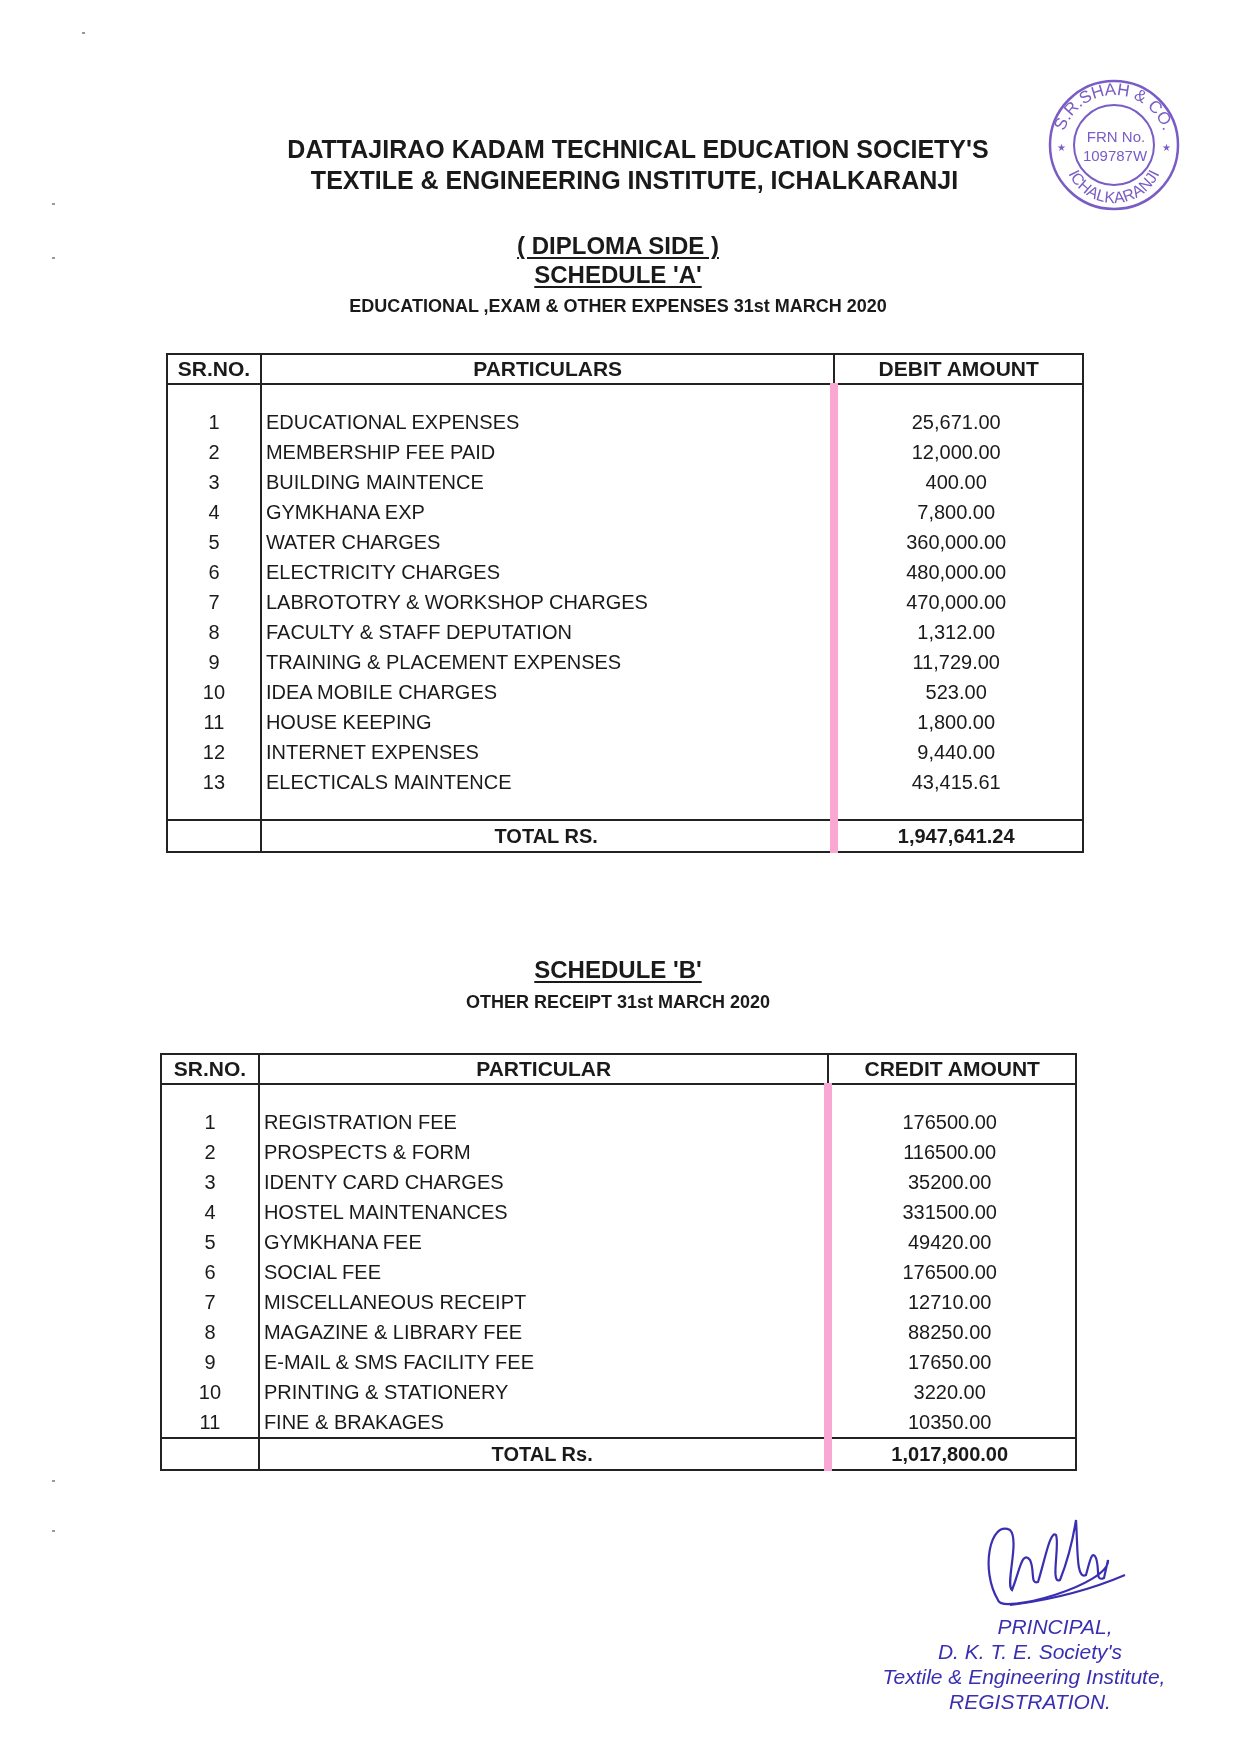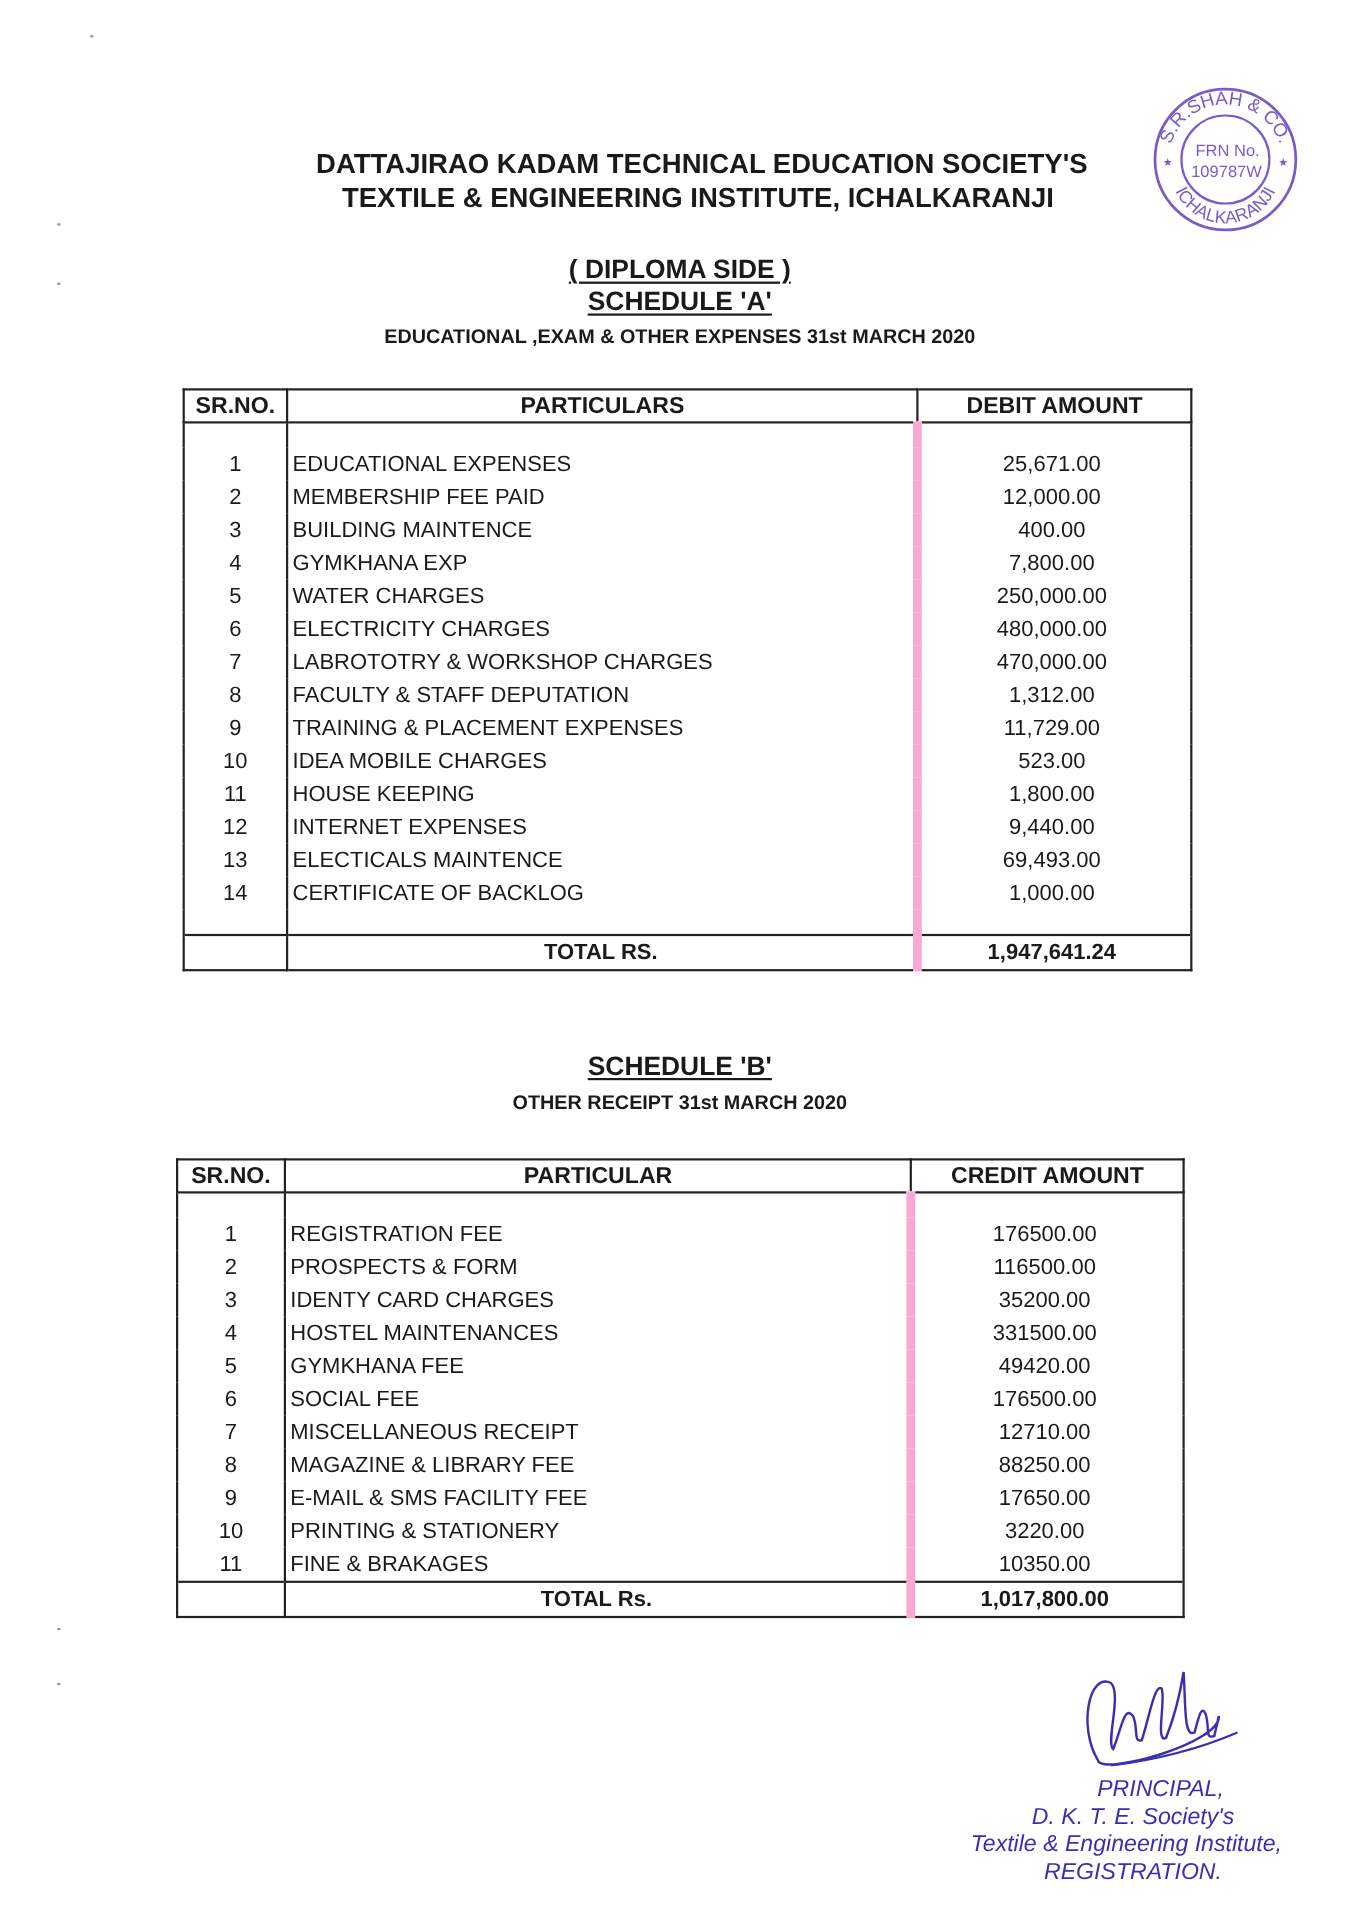--- a/index.html
+++ b/index.html
@@ -101,21 +101,21 @@
         <td class="c-amt">400.00</td>
       </tr>
       <tr>
         <td class="c-no">4</td>
         <td class="c-part">GYMKHANA EXP</td>
         <td class="c-amt">7,800.00</td>
       </tr>
       <tr>
         <td class="c-no">5</td>
         <td class="c-part">WATER CHARGES</td>
-        <td class="c-amt">250,000.00</td>
+        <td class="c-amt">360,000.00</td>
       </tr>
       <tr>
         <td class="c-no">6</td>
         <td class="c-part">ELECTRICITY CHARGES</td>
         <td class="c-amt">480,000.00</td>
       </tr>
       <tr>
         <td class="c-no">7</td>
         <td class="c-part">LABROTOTRY &amp; WORKSHOP CHARGES</td>
         <td class="c-amt">470,000.00</td>
@@ -141,26 +141,21 @@
         <td class="c-amt">1,800.00</td>
       </tr>
       <tr>
         <td class="c-no">12</td>
         <td class="c-part">INTERNET EXPENSES</td>
         <td class="c-amt">9,440.00</td>
       </tr>
       <tr>
         <td class="c-no">13</td>
         <td class="c-part">ELECTICALS MAINTENCE</td>
-        <td class="c-amt">69,493.00</td>
-      </tr>
-      <tr>
-        <td class="c-no">14</td>
-        <td class="c-part">CERTIFICATE OF BACKLOG</td>
-        <td class="c-amt">1,000.00</td>
+        <td class="c-amt">43,415.61</td>
       </tr>
       <tr class="spacer-bottom">
         <td class="c-no"></td>
         <td class="c-part"></td>
         <td class="c-amt"></td>
       </tr>
       <tr class="total">
         <td class="c-no"></td>
         <td class="c-part">TOTAL RS.</td>
         <td class="c-amt">1,947,641.24</td>

